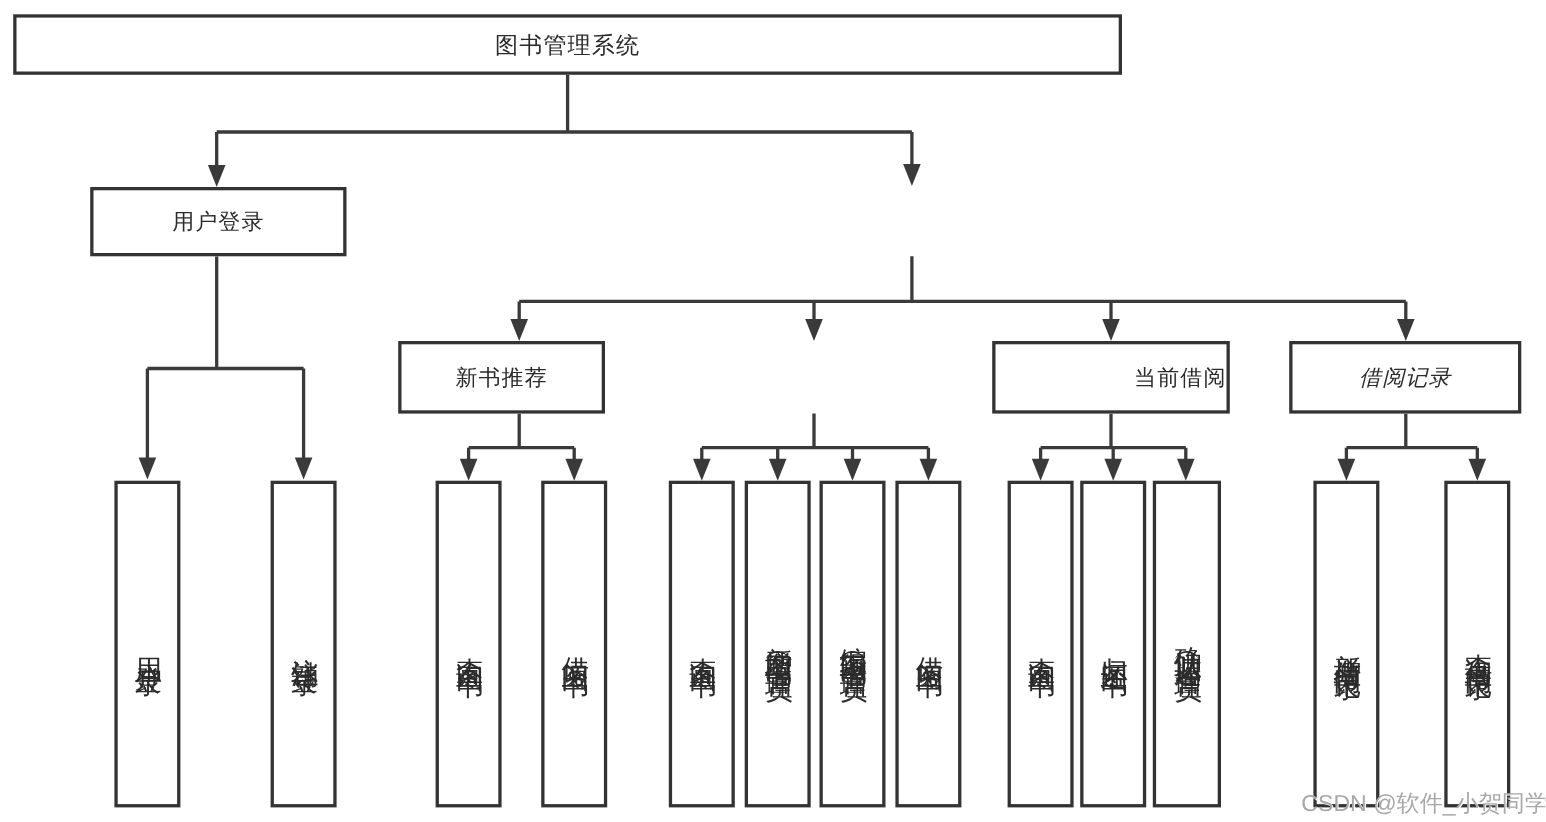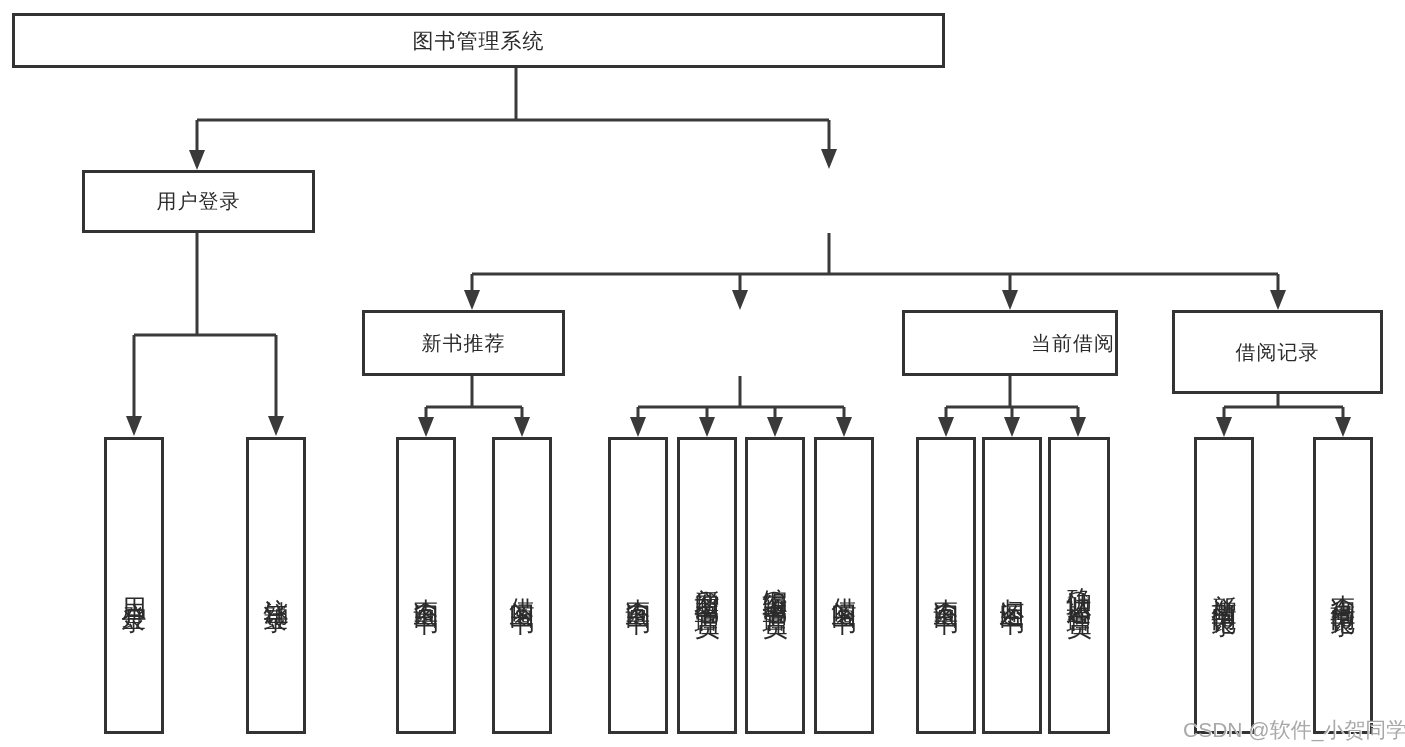--- a/index.html
+++ b/index.html
@@ -98,35 +98,35 @@
       <polygon points="767,417 783,417 775,437"></polygon>
       <polygon points="836,417 852,417 844,437"></polygon>
       <polygon points="938,417 954,417 946,437"></polygon>
       <polygon points="1004,417 1020,417 1012,437"></polygon>
       <polygon points="1070,417 1086,417 1078,437"></polygon>
       <polygon points="1216,417 1232,417 1224,437"></polygon>
       <polygon points="1335,417 1351,417 1343,437"></polygon>
     </g>
   </svg>
 
-  <div class="box root-box" style="left:12px; top:13px; width:933px; height:55px;">
+  <div class="box root-box" style="left:12px; top:13px; width:1008px; height:55px;">
     <span class="hlabel">图书管理系统</span>
   </div>
 
   <div class="box" style="left:82px; top:170px; width:233px; height:63px;">
     <span class="hlabel">用户登录</span>
   </div>
 
-  <div class="box" style="left:362px; top:310px; width:203px; height:66px;">
+  <div class="box" style="left:362px; top:310px; width:188px; height:66px;">
     <span class="hlabel">新书推荐</span>
   </div>
   <div class="box" style="left:902px; top:310px; width:216px; height:66px;justify-content:flex-end;">
     <span class="hlabel">当前借阅</span>
   </div>
-  <div class="box" style="left:1172px; top:310px; width:211px; height:84px;">
+  <div class="box" style="left:1172px; top:310px; width:211px; height:66px;font-style:italic;">
     <span class="hlabel">借阅记录</span>
   </div>
 
   <div class="vbox" style="left:104px;">
     <span class="vlabel">用户登录</span>
   </div>
   <div class="vbox" style="left:246px;">
     <span class="vlabel">注销登录</span>
   </div>
 

